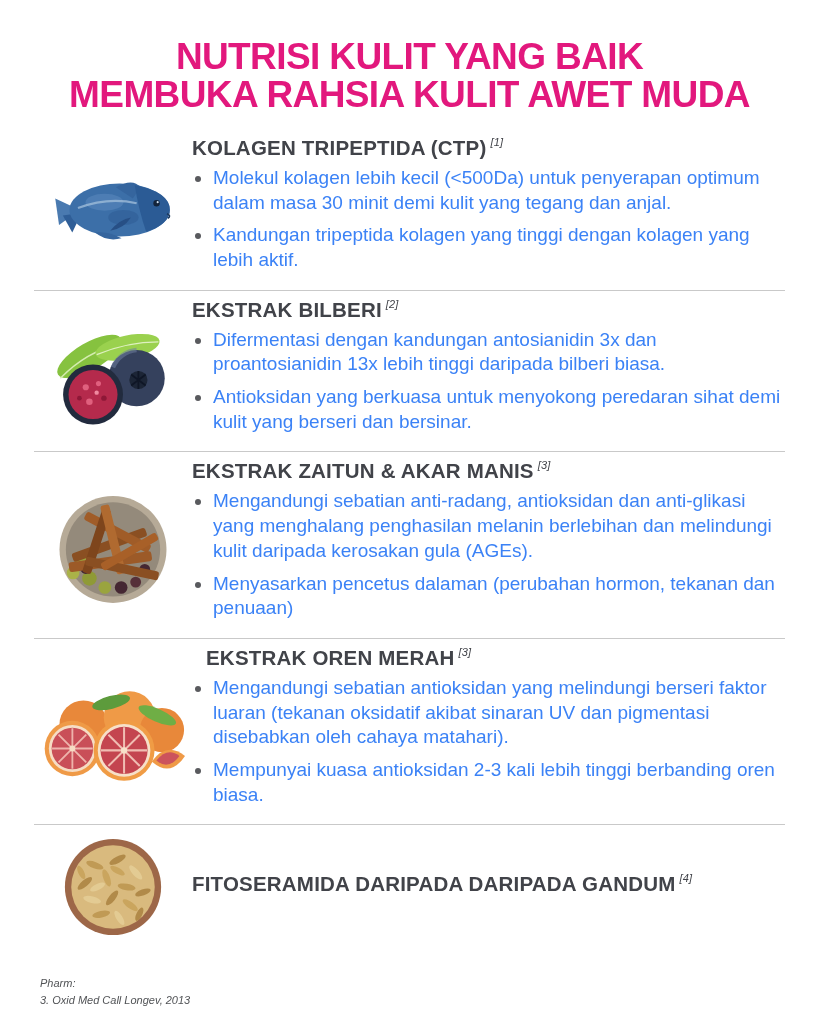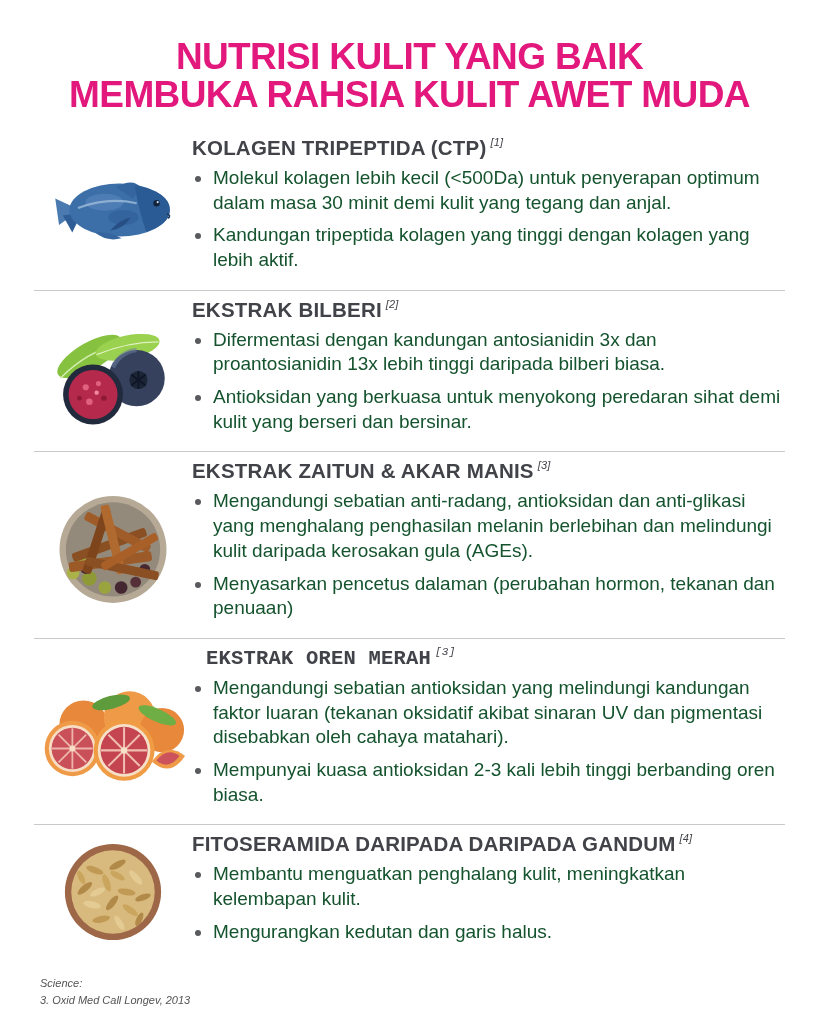--- a/index.html
+++ b/index.html
@@ -5,23 +5,23 @@
   html,body{margin:0;padding:0;background:#ffffff;}
   body{width:819px;height:1024px;font-family:"Liberation Sans",sans-serif;}
   .page{box-sizing:border-box;width:819px;height:1024px;padding:30px 34px 16px;display:flex;flex-direction:column;overflow:hidden;background:#fff;border-radius:20px;}
   .title{ text-align:center;color:#e2187d;font-weight:bold;font-size:37px;line-height:1.04;letter-spacing:-0.6px;margin:8px 0 14px;}
   .title div{white-space:nowrap;}
   .sections{display:flex;flex-direction:column;}
   .section{display:flex;align-items:center;padding:7px 0 9px;}
   .art{width:158px;flex:none;display:flex;justify-content:center;align-items:center;}
   .content{flex:1;max-width:602px;}
   .heading{font-size:20.5px;font-weight:bold;color:#414349;margin:0 0 6px;letter-spacing:0.2px;}
-  .heading.indent{padding-left:14px;font-family:Liberation Mono, monospace;}
+  .heading.indent{padding-left:14px;}
   .ref{font-size:11px;font-style:italic;font-weight:normal;vertical-align:9px;margin-left:4px;color:#414349;}
-  ul.bullets{margin:0;padding-left:21px;color:#14532d;}
+  ul.bullets{margin:0;padding-left:21px;color:#3b82f6;}
   ul.bullets li{font-size:19px;line-height:1.3;margin-bottom:8px;}
   ul.bullets li::marker{color:#595a5e;}
   .divider{height:1px;background:#c9c9c9;width:100%;}
   .sources{margin-top:auto;font-size:11px;font-style:italic;color:#515356;line-height:1.5;padding-left:6px;}
   .sources div{white-space:nowrap;}
 </style>
 </head>
 <body>
 
 <div class="page">
@@ -145,21 +145,21 @@
           <circle cx="92" cy="86" r="25.5" fill="#c4454f"></circle>
           <path d="M92 61 V111 M67 86 H117 M75 69 L109 103 M109 69 L75 103" stroke="#f0bdb2" stroke-width="2.2"></path>
           <circle cx="92" cy="86" r="3.4" fill="#f7e0c8"></circle>
           <path d="M122 98 Q138 76 158 92 Q142 116 122 98" fill="#ef9a47"></path>
           <path d="M127 97 Q139 82 152 92 Q140 108 127 97" fill="#cc535c"></path>
         </svg>
       </div>
       <div class="content">
         <h2 class="heading indent"><span>EKSTRAK OREN MERAH</span><span class="ref">[3]</span></h2>
         <ul class="bullets">
-          <li>Mengandungi sebatian antioksidan yang melindungi kandungan faktor luaran (tekanan oksidatif akibat sinaran UV dan pigmentasi disebabkan oleh cahaya matahari).</li>
+          <li>Mengandungi sebatian antioksidan yang melindungi berseri faktor luaran (tekanan oksidatif akibat sinaran UV dan pigmentasi disebabkan oleh cahaya matahari).</li>
           <li>Mempunyai kuasa antioksidan 2-3 kali lebih tinggi berbanding oren biasa.</li>
         </ul>
       </div>
     </div>
 
     <div class="divider"></div>
 
     <div class="section">
       <div class="art">
         <svg width="118" height="110" viewBox="0 0 130 120">
@@ -178,28 +178,24 @@
           <ellipse cx="52" cy="90" rx="10" ry="3.6" fill="#c09a55" transform="rotate(-12 52 90)"></ellipse>
           <ellipse cx="72" cy="94" rx="9" ry="3.4" fill="#e3cb93" transform="rotate(58 72 94)"></ellipse>
           <ellipse cx="30" cy="44" rx="8" ry="3.2" fill="#caa55e" transform="rotate(64 30 44)"></ellipse>
           <ellipse cx="94" cy="90" rx="8" ry="3.2" fill="#b18a49" transform="rotate(-64 94 90)"></ellipse>
           <ellipse cx="48" cy="60" rx="9" ry="3.4" fill="#e3cb93" transform="rotate(-26 48 60)"></ellipse>
           <ellipse cx="70" cy="42" rx="9" ry="3.4" fill="#caa55e" transform="rotate(30 70 42)"></ellipse>
         </svg>
       </div>
       <div class="content">
         <h2 class="heading"><span>FITOSERAMIDA DARIPADA DARIPADA GANDUM</span><span class="ref">[4]</span></h2>
-        <ul class="bullets">
-          <li>Membantu menguatkan penghalang kulit, meningkatkan kelembapan kulit.</li>
-          <li>Mengurangkan kedutan dan garis halus.</li>
-        </ul>
       </div>
     </div>
 
   </div>
 
   <div class="sources">
-    <div>Science:</div>
+    <div>Pharm:</div>
     <div>3. Oxid Med Call Longev, 2013</div>
 
   </div>
 
 </div>
 
 </body></html>

